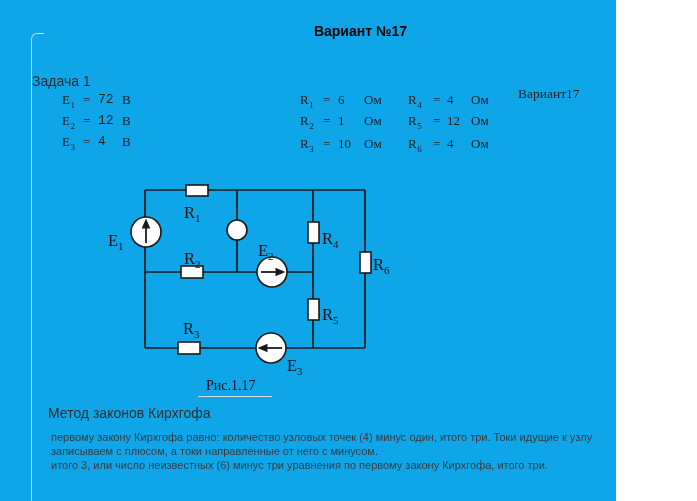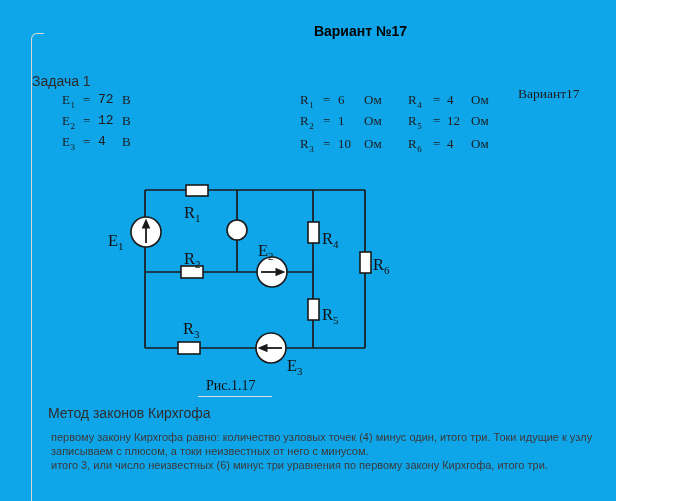--- a/index.html
+++ b/index.html
@@ -152,17 +152,17 @@
     </g>
   </svg>
 
   <div class="fig-caption">Рис.1.17</div>
   <div class="caption-line"></div>
 
   <div class="method-heading">Метод законов Кирхгофа</div>
 
   <div class="method-body">
     <div>первому закону Кирхгофа равно: количество узловых точек (4) минус один, итого три. Токи идущие к узлу</div>
-    <div>записываем  с плюсом, а токи неизвестных от него с минусом.</div>
+    <div>записываем  с плюсом, а токи направленные от него с минусом.</div>
     <div>итого 3, или число неизвестных (6) минус три уравнения по  первому закону Кирхгофа, итого три.</div>
   </div>
 
 </div>
 
 </body></html>

